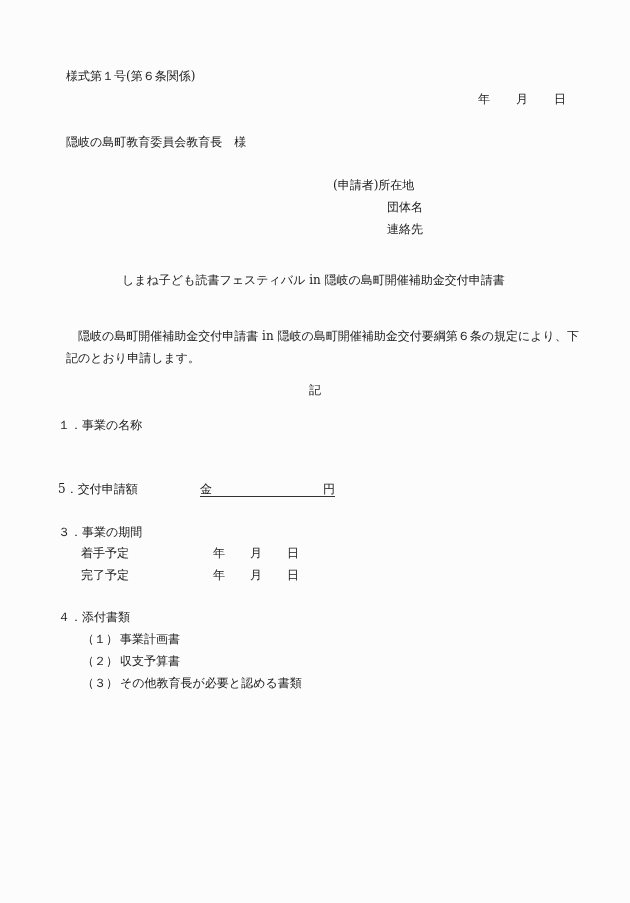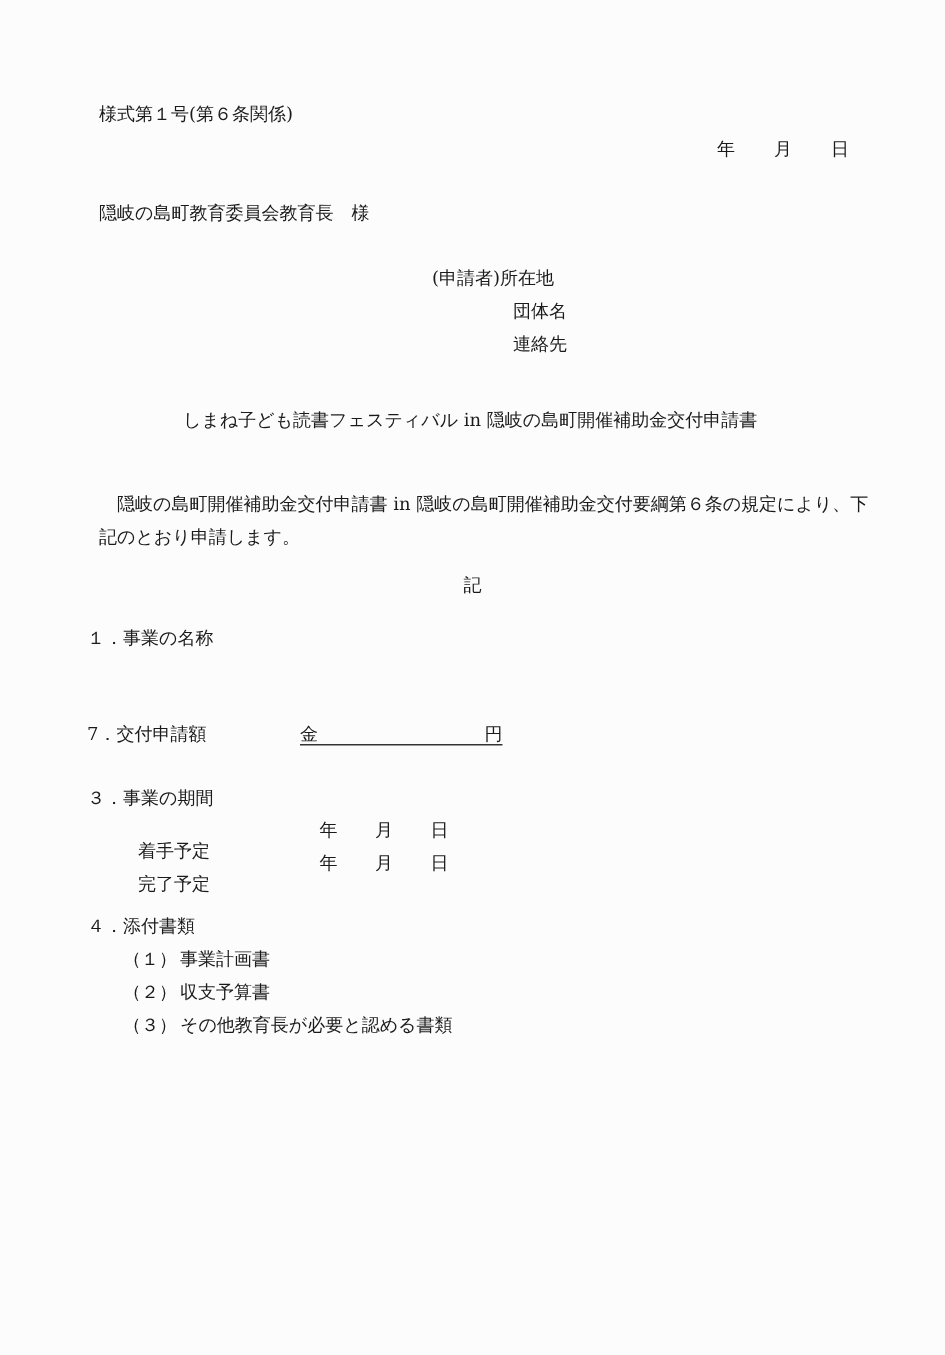--- a/index.html
+++ b/index.html
@@ -19,26 +19,26 @@
     .abs {
       position: absolute;
       white-space: nowrap;
       line-height: 14px;
     }
     .form-number { left: 66px; top: 69px; text-align: right; }
     .date-row { top: 92px; left: 478px; width: 90px; }
     .date-row span { position: absolute; }
     .addressee { left: 66px; top: 135px; text-align: right; }
     .applicant-block { left: 288px; top: 178px; }
-    .applicant-line { position: absolute; white-space: nowrap; line-height: 14px; }
+    .applicant-line { position: absolute; white-space: nowrap; line-height: 14px; margin-left: 45px; }
     .doc-title { left: 122px; top: 273px; }
     .body-para { left: 66px; top: 325px; width: 520px; white-space: normal; line-height: 22px; }
     .ki { left: 309px; top: 383px; }
     .section-head { left: 58px; }
-    .sub-item { left: 92px; margin-top: 14px; }
+    .sub-item { left: 81px; }
     .amount-field {
       position: absolute;
       left: 200px;
       top: 482px;
       width: 135px;
       height: 14px;
       border-bottom: 1px solid #333;
     }
     .amount-field .kin { position: absolute; left: 0; top: 0; line-height: 14px; }
     .amount-field .yen { position: absolute; right: 0; top: 0; line-height: 14px; }
@@ -66,21 +66,21 @@
 </div>
 
 <div class="abs doc-title">しまね子ども読書フェスティバル in 隠岐の島町開催補助金交付申請書</div>
 
 <div class="abs body-para">　隠岐の島町開催補助金交付申請書 in 隠岐の島町開催補助金交付要綱第６条の規定により、下記のとおり申請します。</div>
 
 <div class="abs ki">記</div>
 
 <div class="abs section-head" style="top:418px">１．事業の名称</div>
 
-<div class="abs section-head" style="top:482px">7．交付申請額</div>
+<div class="abs section-head" style="top:482px">5．交付申請額</div>
 <div class="amount-field">
   <span class="kin">金</span>
   <span class="yen">円</span>
 </div>
 
 <div class="abs section-head" style="top:525px">３．事業の期間</div>
 
 <div class="abs sub-item" style="top:546px">着手予定</div>
 <div class="abs period-date" style="left:213px;top:546px;width:90px">
   <span style="left:0">年</span>

